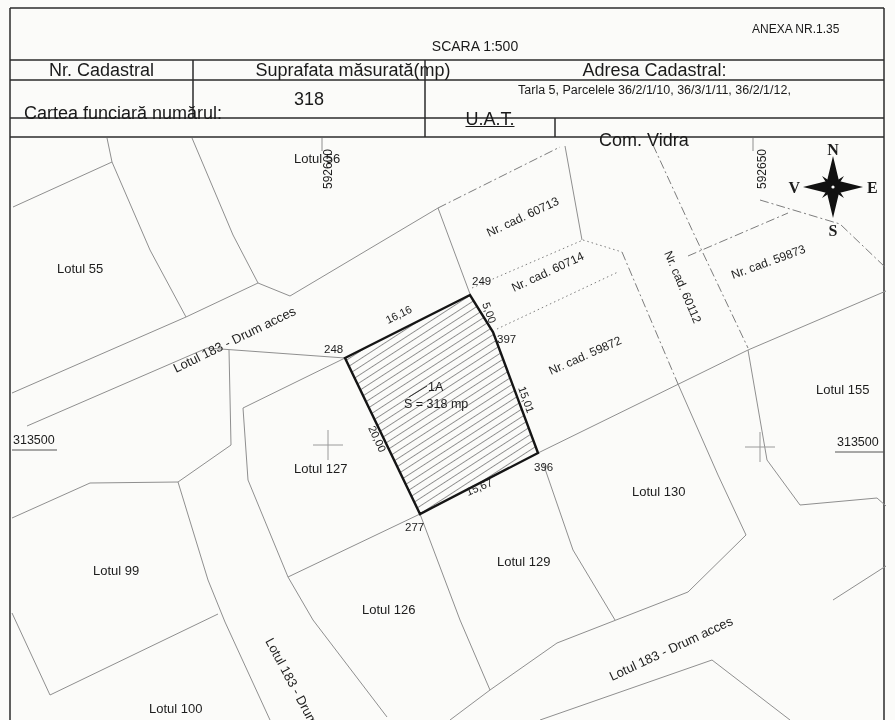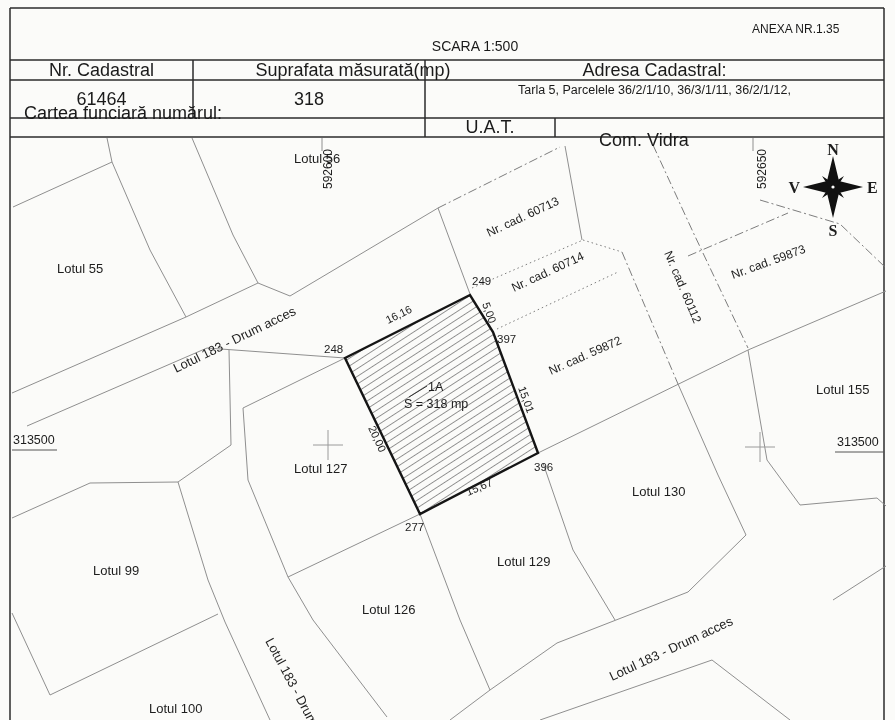--- a/index.html
+++ b/index.html
@@ -162,23 +162,22 @@
     <text class="vcoord" x="766" y="189" transform="rotate(-90 766 189)">592650</text>
   </svg>
 
   <div class="abs title2 center" style="height:20px;">SCARA 1:500</div>
   <div class="abs annex">ANEXA NR.1.35</div>
 
   <div class="abs cell center" style="left:10px;top:60px;width:183px;height:20px;">Nr. Cadastral</div>
   <div class="abs cell center" style="left:193px;top:60px;width:232px;height:20px;margin-left:44px;">Suprafata măsurată(mp)</div>
   <div class="abs cell center" style="left:425px;top:60px;width:459px;height:20px;">Adresa Cadastral:</div>
 
-  <div class="abs cell center" style="left:10px;top:80px;width:183px;height:38px;">61464</div>
   <div class="abs cell center" style="left:193px;top:80px;width:232px;height:38px;border-radius:14px;">318</div>
   <div class="abs" style="left:425px;top:82px;width:459px;height:36px;">
     <div class="addr">Tarla 5, Parcelele 36/2/1/10, 36/3/1/11, 36/2/1/12,</div>
   </div>
 
   <div class="abs cell" style="left:24px;top:106px;width:390px;">Cartea funciară numărul:</div>
-  <div class="abs cell center" style="left:425px;top:118px;width:130px;height:19px;">U.A.T.</div>
+  <div class="abs cell center" style="left:425px;top:110px;width:130px;height:19px;text-decoration:underline;">U.A.T.</div>
   <div class="abs cell" style="left:599px;top:133px;width:280px;">Com. Vidra</div>
 
 </div>
 
 </body></html>

